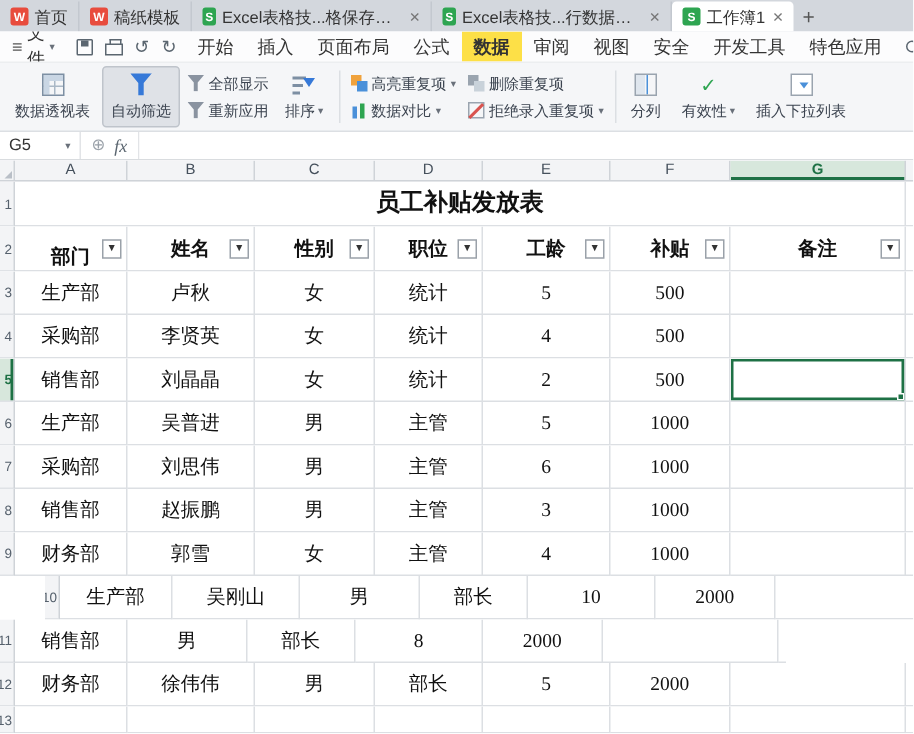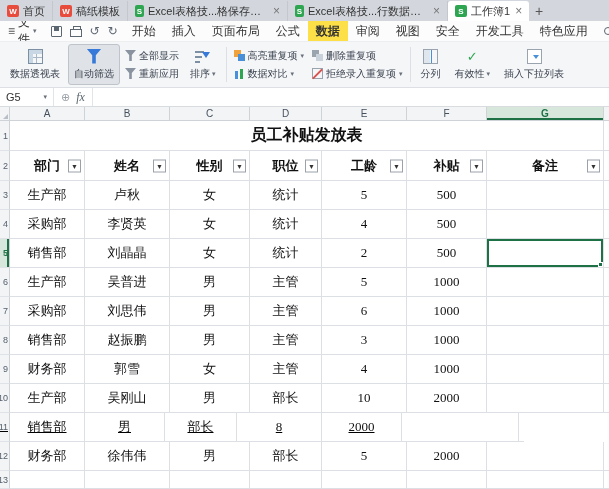--- a/index.html
+++ b/index.html
@@ -279,21 +279,21 @@
         <div class="colh sliver" style="width: 5px;"></div>
       </div>
     <div class="gridbody">
         <div class="grow" style="height: 30px;">
           <div class="rn">1</div>
           <div class="cell titlecell" style="width: 594px;">员工补贴发放表</div>
           <div class="cell sliver" style="width: 5px;"></div>
         </div>
         <div class="grow" style="height: 30px;">
           <div class="rn">2</div>
-          <div class="cell hcell" style="width: 75px;">
+          <div class="cell hcell" style="width: 75px; align-items: flex-end;">
             <span>部门</span>
             <span class="filterbtn">▼</span>
           </div>
           <div class="cell hcell" style="width: 85px;">
             <span>姓名</span>
             <span class="filterbtn">▼</span>
           </div>
           <div class="cell hcell" style="width: 80px;">
             <span>性别</span>
             <span class="filterbtn">▼</span>
@@ -388,32 +388,32 @@
           <div class="rn">9</div>
           <div class="cell" style="width: 75px;">财务部</div>
           <div class="cell" style="width: 85px;">郭雪</div>
           <div class="cell" style="width: 80px;">女</div>
           <div class="cell" style="width: 72px;">主管</div>
           <div class="cell" style="width: 85px;">4</div>
           <div class="cell" style="width: 80px;">1000</div>
           <div class="cell" style="width: 117px;"></div>
           <div class="cell sliver" style="width: 5px;"></div>
         </div>
-        <div class="grow" style="height: 29px;">
+        <div class="grow" style="height: 29px; margin-left: 30px;">
           <div class="rn">10</div>
           <div class="cell" style="width: 75px;">生产部</div>
           <div class="cell" style="width: 85px;">吴刚山</div>
           <div class="cell" style="width: 80px;">男</div>
           <div class="cell" style="width: 72px;">部长</div>
           <div class="cell" style="width: 85px;">10</div>
           <div class="cell" style="width: 80px;">2000</div>
           <div class="cell" style="width: 117px;"></div>
           <div class="cell sliver" style="width: 5px;"></div>
         </div>
-        <div class="grow" style="height: 29px; text-decoration: underline;">
+        <div class="grow" style="height: 29px;">
           <div class="rn">11</div>
           <div class="cell" style="width: 75px;">销售部</div>
           <div class="cell" style="width: 80px;">男</div>
           <div class="cell" style="width: 72px;">部长</div>
           <div class="cell" style="width: 85px;">8</div>
           <div class="cell" style="width: 80px;">2000</div>
           <div class="cell" style="width: 117px;"></div>
           <div class="cell sliver" style="width: 5px;"></div>
         </div>
         <div class="grow" style="height: 29px;">

